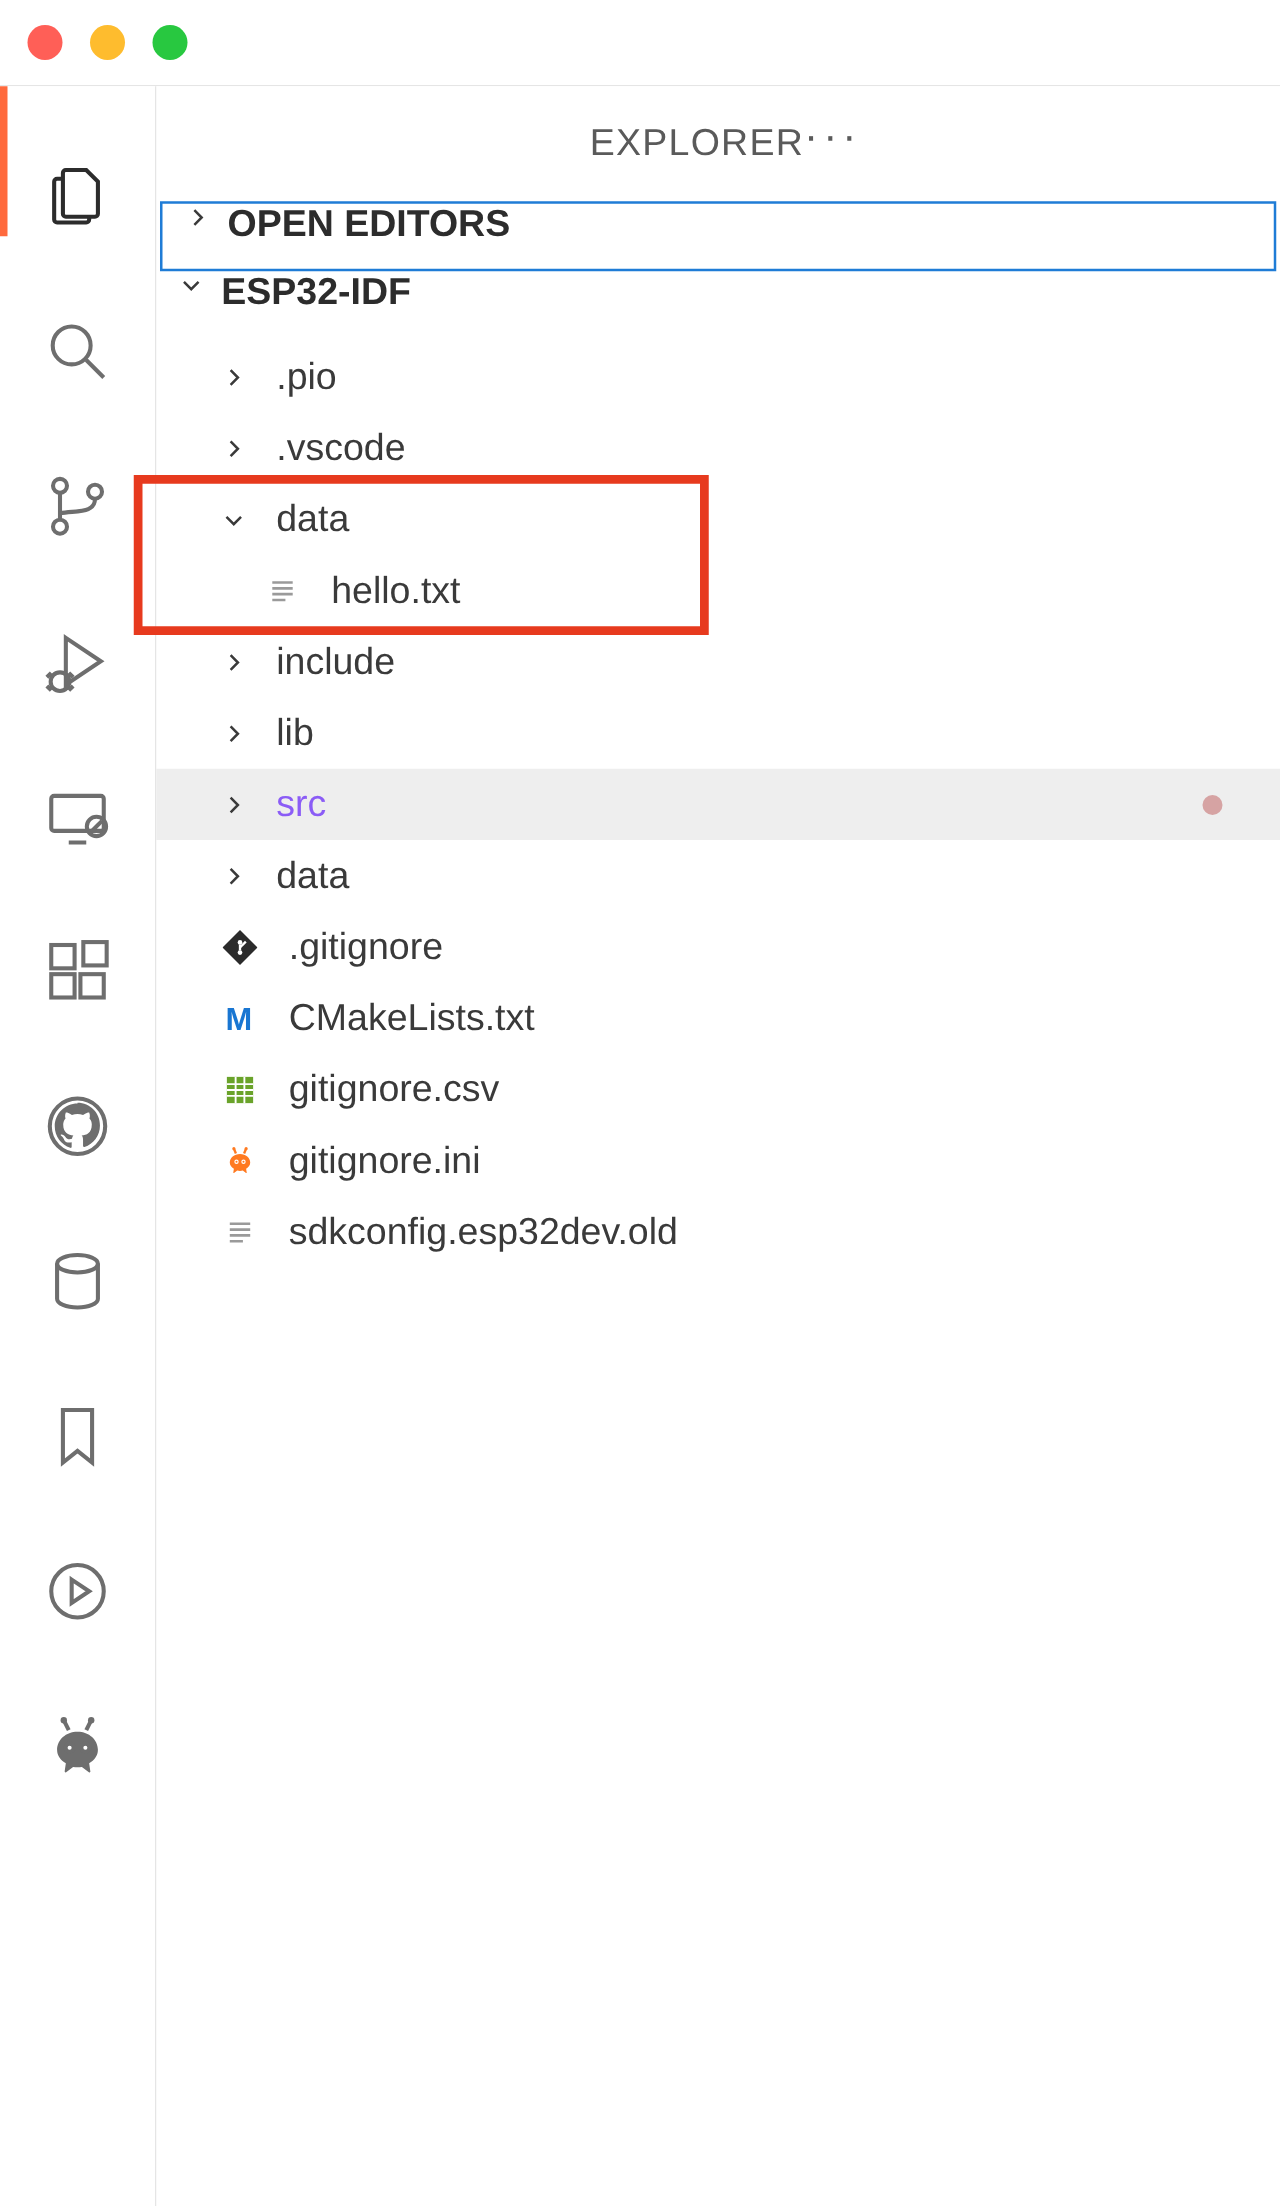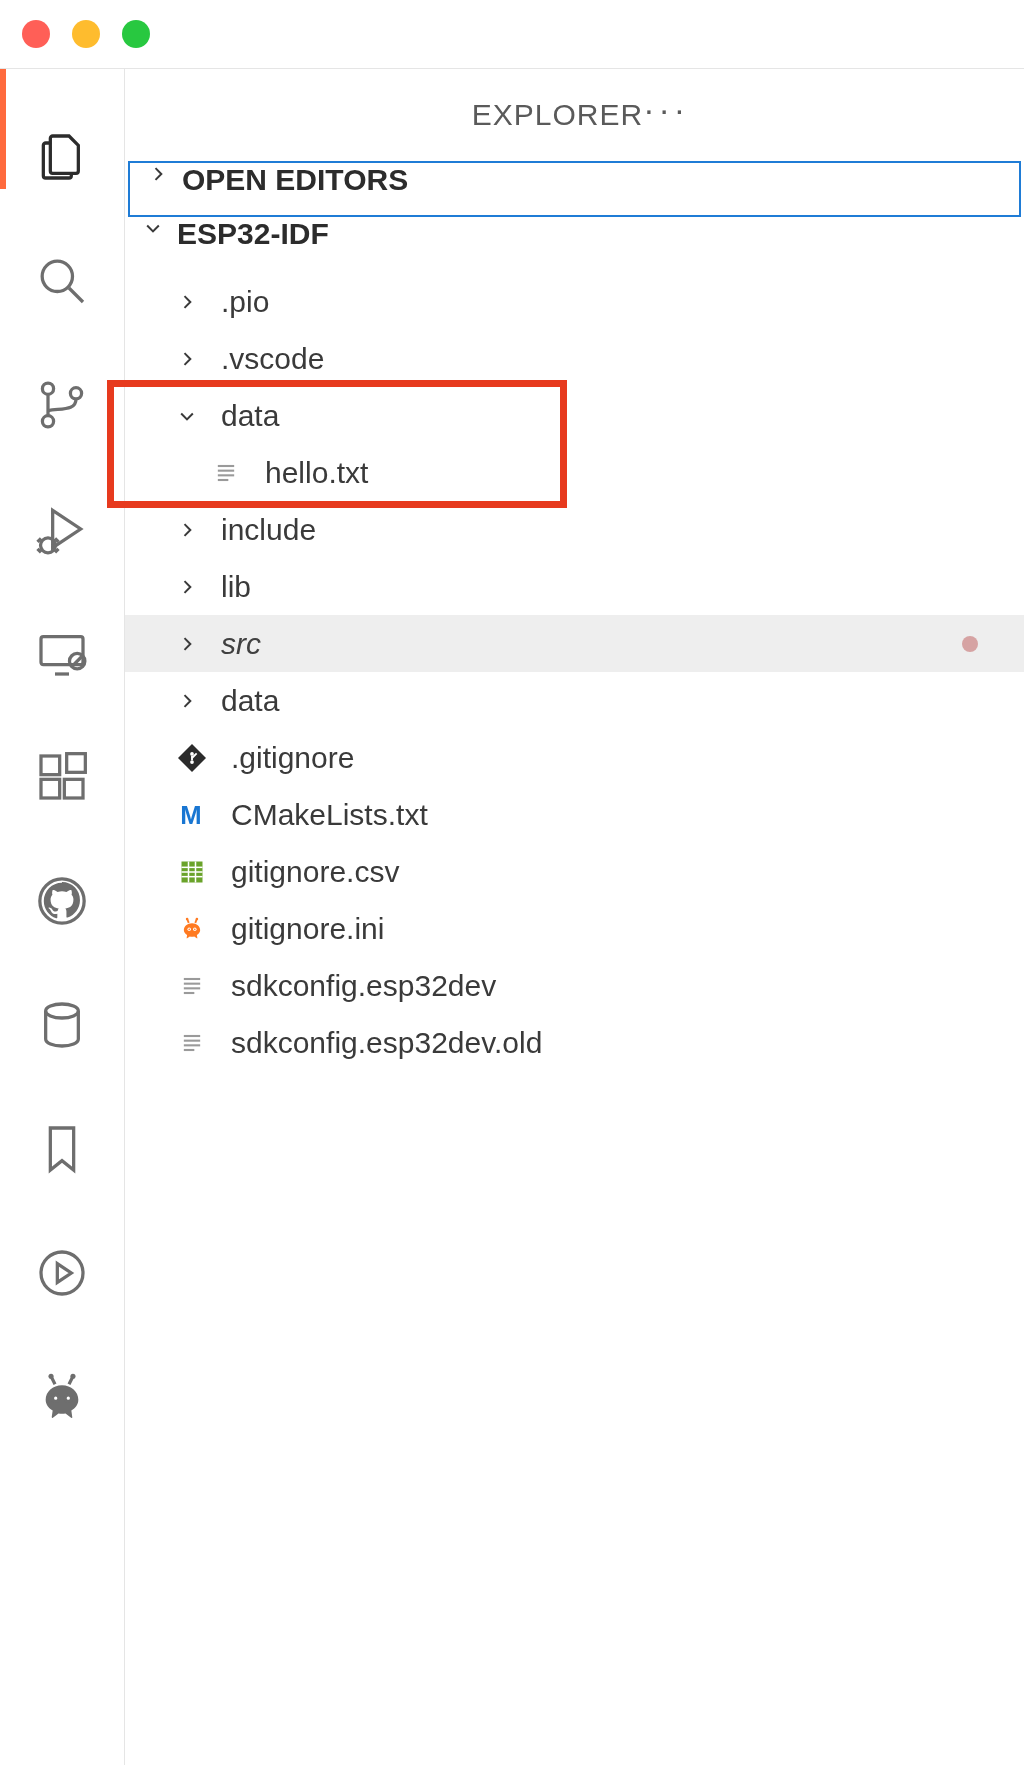--- a/index.html
+++ b/index.html
@@ -154,21 +154,21 @@
     content: "";
     position: absolute;
     right: 46px;
     top: 50%;
     transform: translateY(-50%);
     width: 16px;
     height: 16px;
     border-radius: 50%;
     background: #d6a3a3;
   }
-  .tree-row .label.red { color: #404040; font-style: italic; }
+  .tree-row .label.red { color: #8b5cf6; }
   .indent-1 .twisty,
   .indent-1 .file-icon { margin-left: 34px; }
   .indent-2 .file-icon { margin-left: 68px; }
 
   .file-icon {
     width: 30px;
     height: 30px;
     display: inline-flex;
     align-items: center;
     justify-content: center;
@@ -462,41 +462,30 @@
               <circle cx="14.4" cy="12.3" r="0.7" fill="#ff7a21"></circle>
               <line x1="9.2" y1="6.7" x2="8" y2="3.8" stroke="#ff7a21" stroke-width="1.6"></line>
               <circle cx="7.8" cy="3.4" r="1.1" fill="#ff7a21"></circle>
               <line x1="14.8" y1="6.7" x2="16" y2="3.8" stroke="#ff7a21" stroke-width="1.6"></line>
               <circle cx="16.2" cy="3.4" r="1.1" fill="#ff7a21"></circle>
             </svg>
         </span>
         <span class="label">gitignore.ini</span>
       </div>
 
+
       <div class="tree-row indent-1">
         <span class="file-icon">
           <svg viewBox="0 0 24 24" stroke="#9a9a9a" fill="none" stroke-width="1.8">
               <line x1="5" y1="6" x2="19" y2="6"></line>
               <line x1="5" y1="10" x2="19" y2="10"></line>
               <line x1="5" y1="14" x2="19" y2="14"></line>
               <line x1="5" y1="18" x2="14" y2="18"></line>
             </svg>
         </span>
-        <span class="label">sdkconfig.esp32dev</span>
-      </div>
-
-      <div class="tree-row indent-1">
-        <span class="file-icon">
-          <svg viewBox="0 0 24 24" stroke="#9a9a9a" fill="none" stroke-width="1.8">
-              <line x1="5" y1="6" x2="19" y2="6"></line>
-              <line x1="5" y1="10" x2="19" y2="10"></line>
-              <line x1="5" y1="14" x2="19" y2="14"></line>
-              <line x1="5" y1="18" x2="14" y2="18"></line>
-            </svg>
-        </span>
         <span class="label">sdkconfig.esp32dev.old</span>
       </div>
 
       <div class="annotation-box" style="left:-18px; top:107px; width:460px; height:128px;"></div>
     </div>
 
   </div>
 </div>
 
 </body></html>

